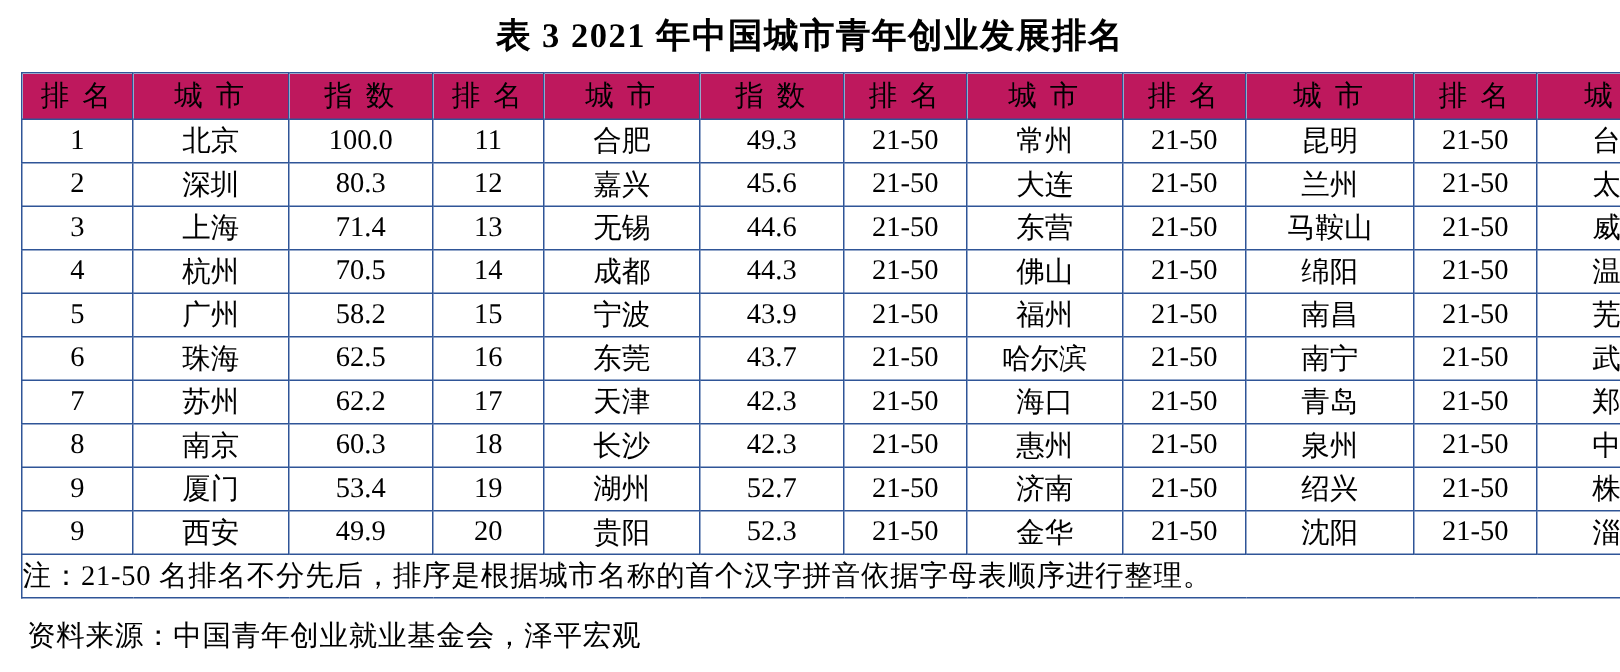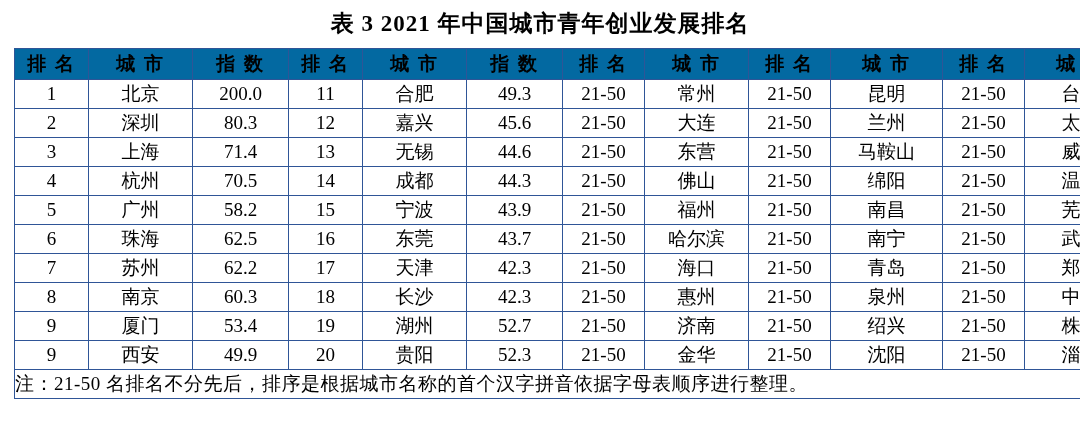--- a/index.html
+++ b/index.html
@@ -39,22 +39,22 @@
     border: 1px solid #2f5597;
     text-align: center;
     font-size: 19px;
     height: 28px;
     padding: 0;
     font-family: "Liberation Serif", "DejaVu Serif", serif;
     white-space: nowrap;
     overflow: hidden;
   }
   table.rank-table thead th {
-    background: #0369a1;
-    font-weight: 700;
+    background: #be185d;
+    font-weight: 400;
     color: #000;
     height: 30px;
     letter-spacing: 2px;
   }
   table.rank-table tbody td {
     background: #ffffff;
   }
   .note-row td {
     text-align: left !important;
     padding-left: 10px;
@@ -118,21 +118,21 @@
         <th>排 名</th>
         <th>城 市</th>
         <th>排 名</th>
         <th>城 市</th>
       </tr>
     </thead>
     <tbody>
       <tr>
         <td>1</td>
         <td>北京</td>
-        <td>200.0</td>
+        <td>100.0</td>
         <td>11</td>
         <td>合肥</td>
         <td>49.3</td>
         <td>21-50</td>
         <td>常州</td>
         <td>21-50</td>
         <td>昆明</td>
         <td>21-50</td>
         <td>台州</td>
       </tr>
@@ -261,13 +261,14 @@
         <td>沈阳</td>
         <td>21-50</td>
         <td>淄博</td>
       </tr>
       <tr class="note-row">
         <td colspan="12">注：21-50 名排名不分先后，排序是根据城市名称的首个汉字拼音依据字母表顺序进行整理。</td>
       </tr>
     </tbody>
   </table>
 
+  <div class="source">资料来源：中国青年创业就业基金会，泽平宏观</div>
 </div>
 
 </body></html>

